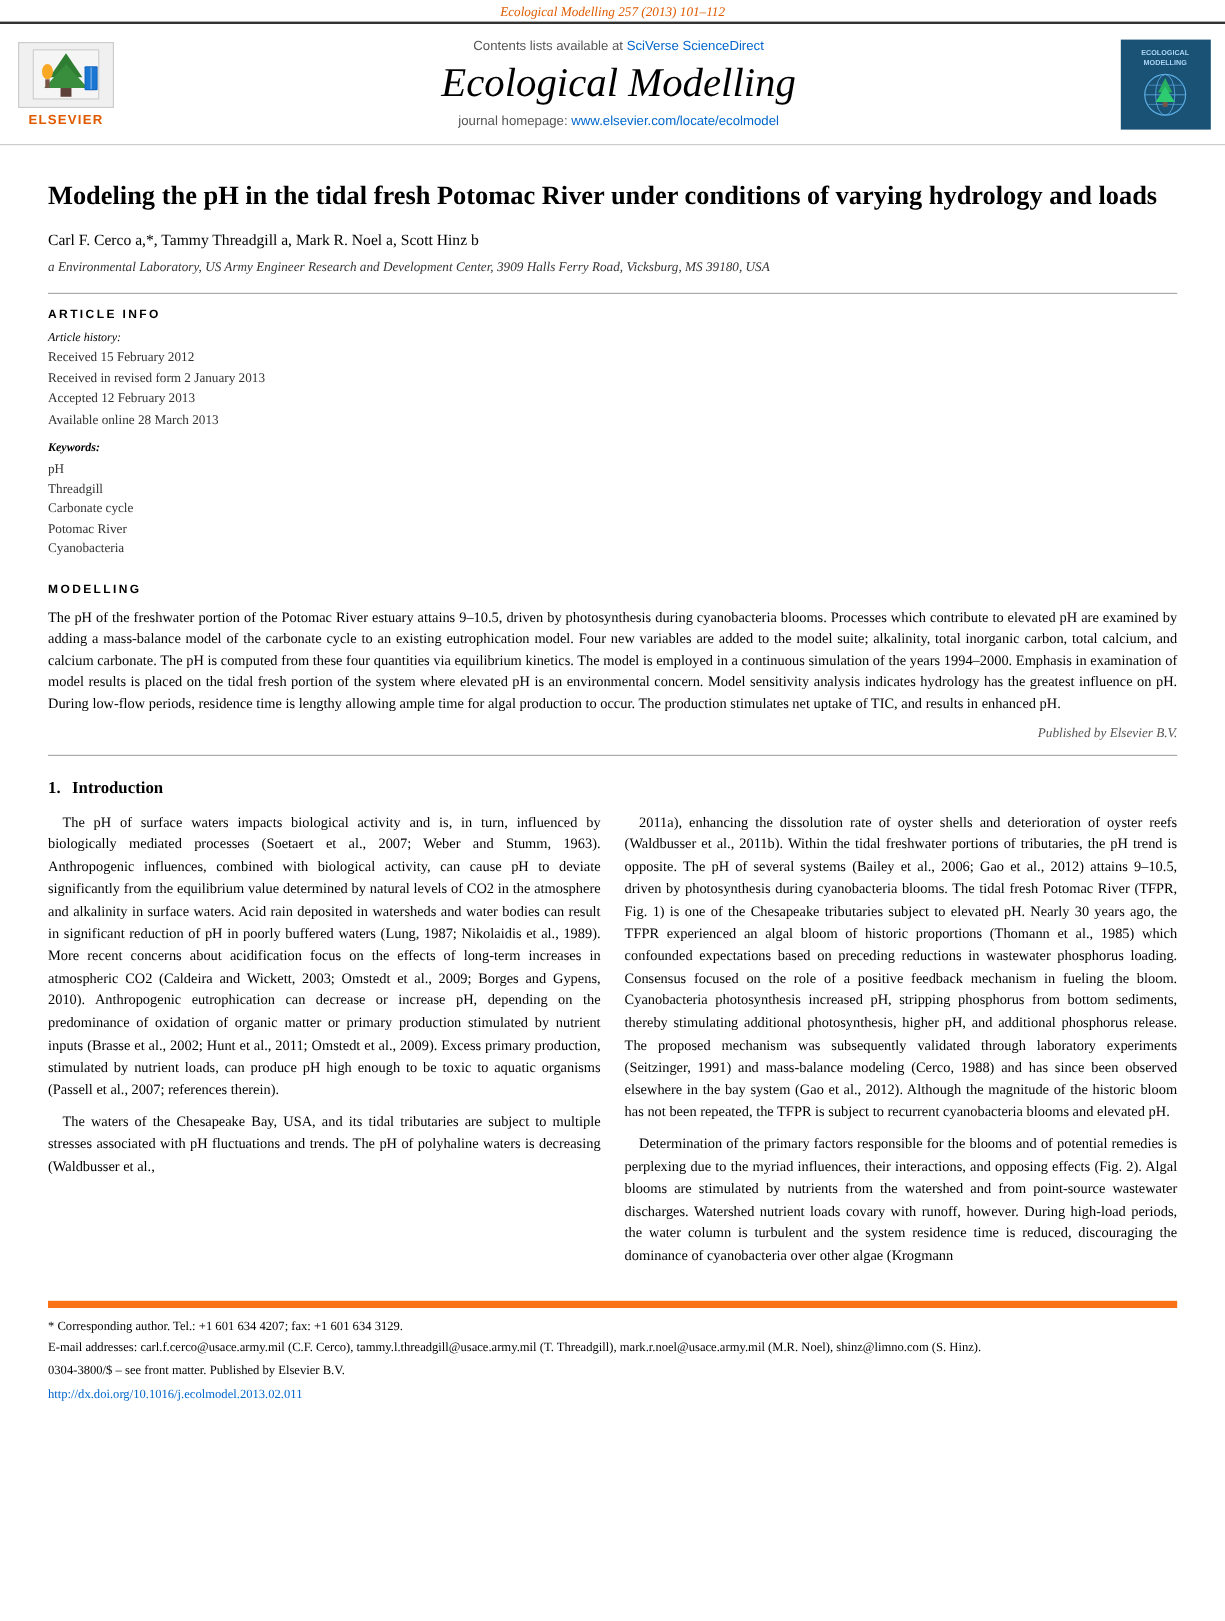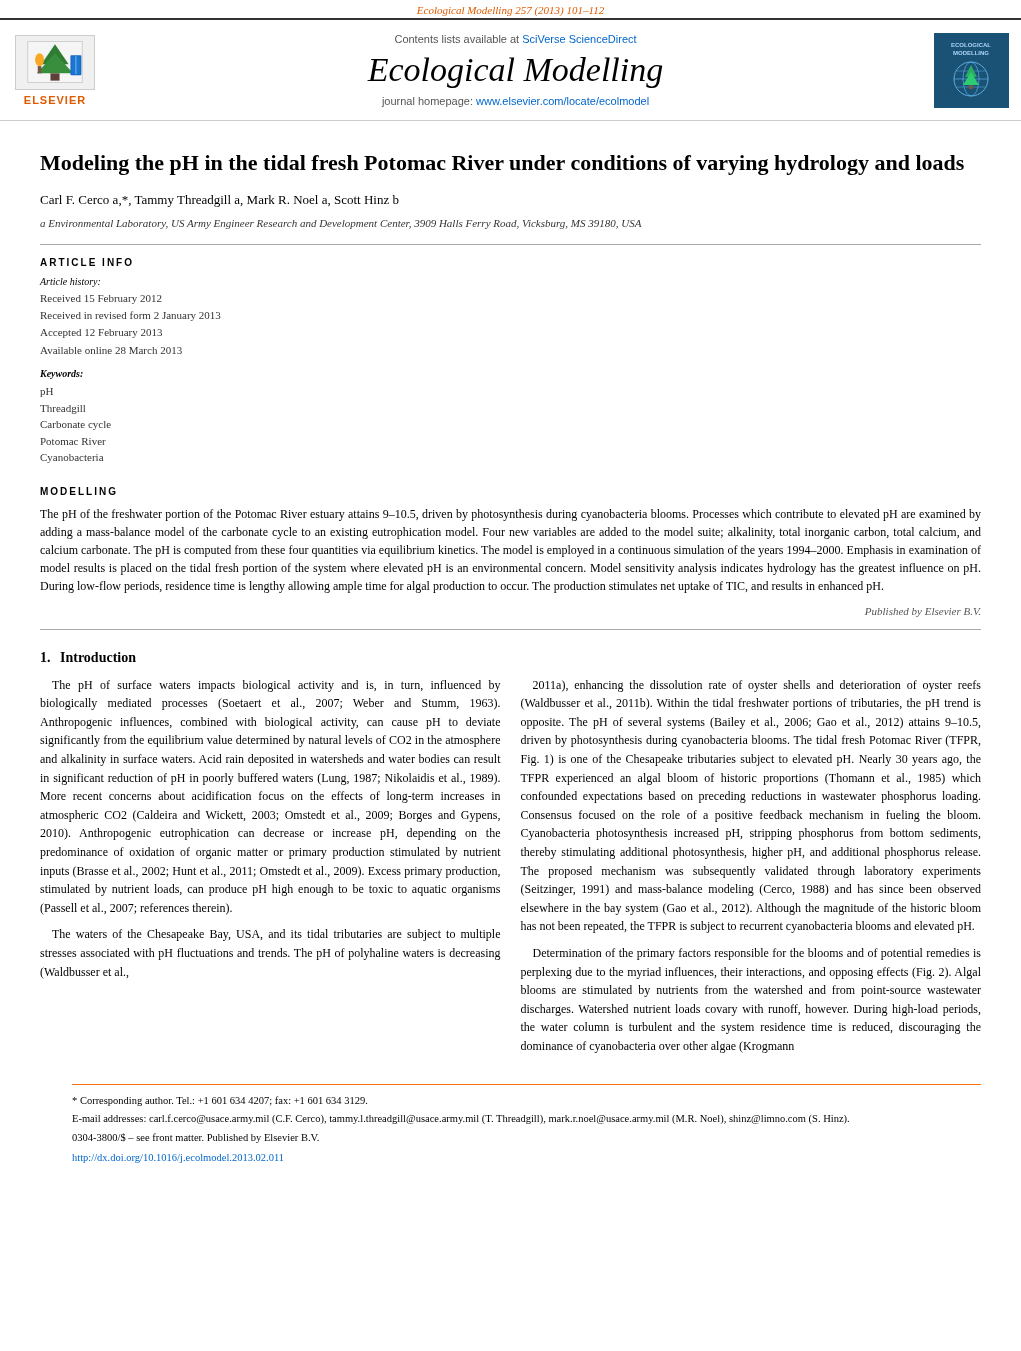--- a/index.html
+++ b/index.html
@@ -231,27 +231,26 @@
       font-size: 12px;
       line-height: 1.55;
       text-align: justify;
       color: #000;
     }
     .body-col p {
       margin-bottom: 8px;
       text-indent: 1em;
     }
     .footnote-section {
-      border-top: 1px solid #f97316;
+      border-top: 6px solid #f97316;
       margin-top: 20px;
       padding-top: 8px;
       font-size: 10.5px;
       line-height: 1.5;
       color: #000;
-      margin-left: 32px;
     }
     .footnote-section .fn-line {
       margin-bottom: 3px;
     }
     .doi-line {
       font-size: 10.5px;
       margin-top: 4px;
       color: #000;
     }
     .doi-line a {

